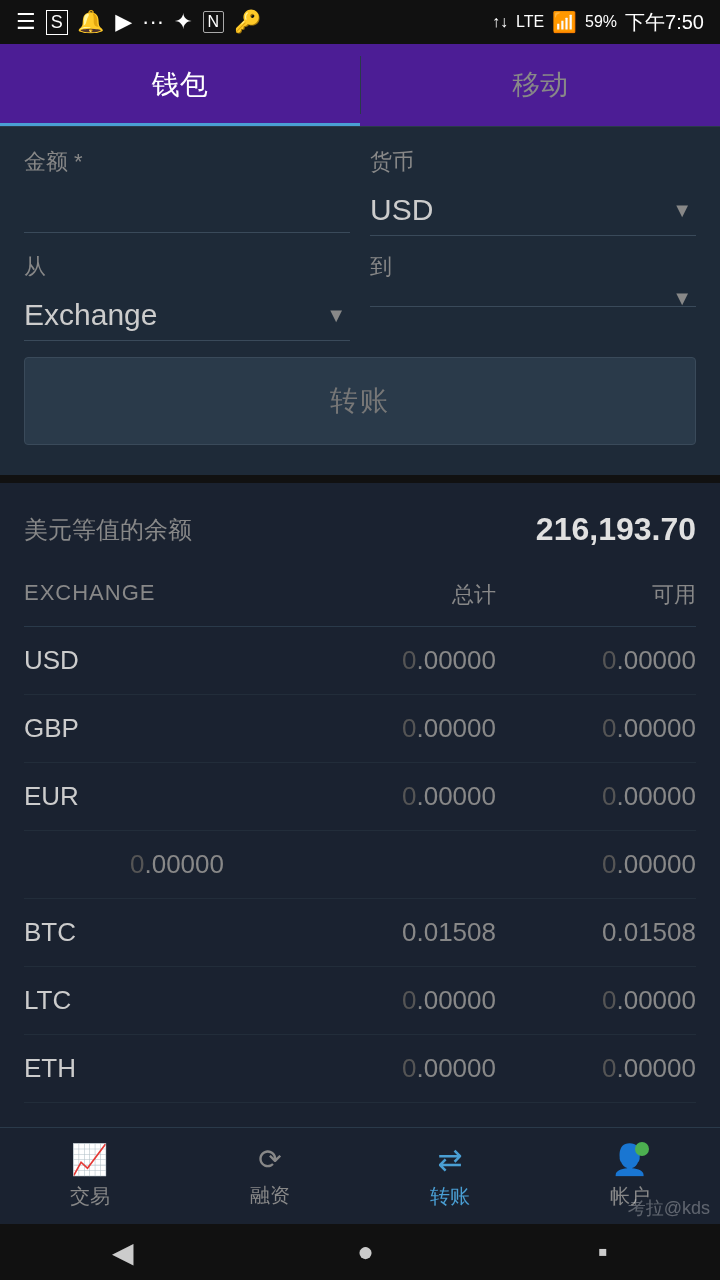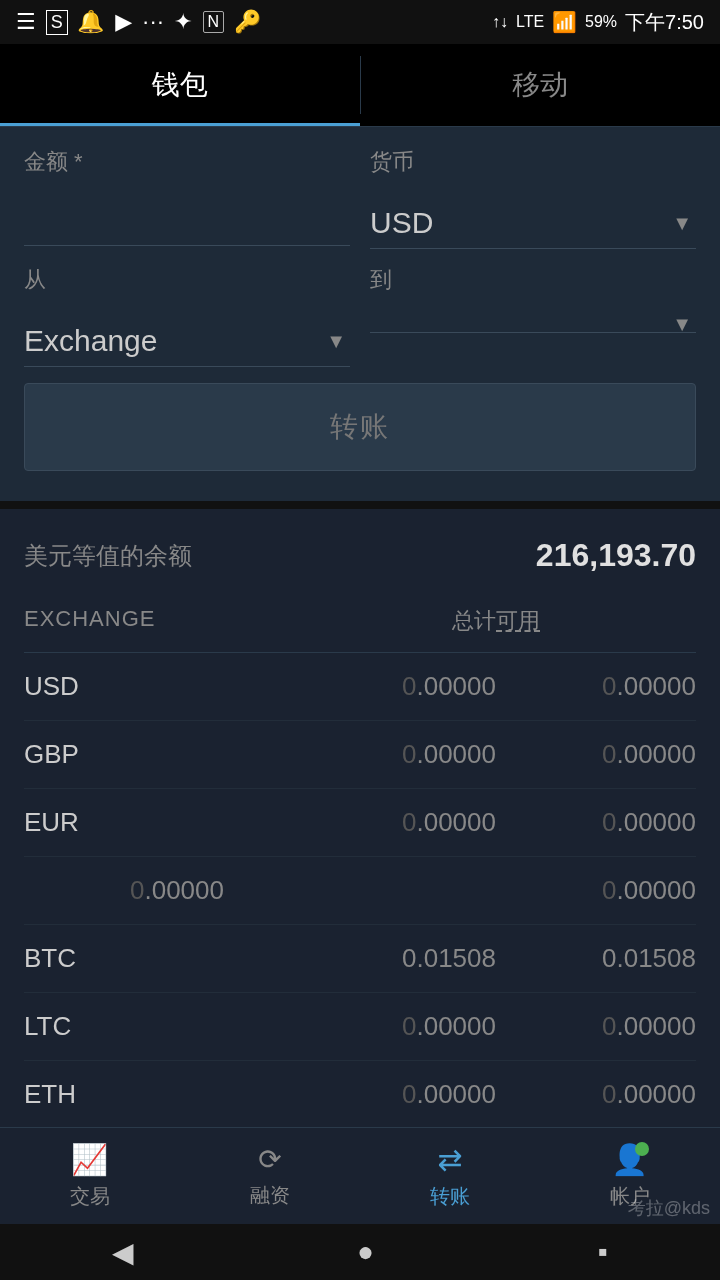--- a/index.html
+++ b/index.html
@@ -23,21 +23,21 @@
       padding: 0 16px;
       color: #fff;
       font-size: 22px;
     }
     .status-left { display: flex; align-items: center; gap: 10px; }
     .status-right { display: flex; align-items: center; gap: 8px; font-size: 20px; }
 
     
     .top-tabs {
       display: flex;
-      background: #000000;
+      background: #4c1d95;
       border-bottom: 1px solid #2a3a4a;
     }
     .top-tab {
       flex: 1;
       text-align: center;
       padding: 22px 0;
       font-size: 28px;
       color: #888;
       cursor: pointer;
       position: relative;
@@ -66,21 +66,20 @@
     }
     .form-row {
       display: flex;
       gap: 20px;
       margin-bottom: 16px;
     }
     .form-group {
       flex: 1;
       display: flex;
       flex-direction: column;
-      gap: 13px;
     }
     .form-label {
       font-size: 22px;
       color: #888;
       margin-bottom: 8px;
     }
     .form-input {
       background: transparent;
       border: none;
       border-bottom: 1px solid #3a4a5a;
@@ -167,22 +166,21 @@
     .table-header-total {
       font-size: 22px;
       color: #888;
       width: 200px;
       text-align: right;
     }
     .table-header-available {
       font-size: 22px;
       color: #888;
       width: 200px;
-      text-align: left;
-      text-decoration: underline;
+      text-align: right;
       text-decoration-style: dashed;
     }
     .table-data-row {
       display: flex;
       justify-content: space-between;
       align-items: center;
       padding: 18px 0;
       border-bottom: 1px solid #222d3a;
     }
     .coin-name {

